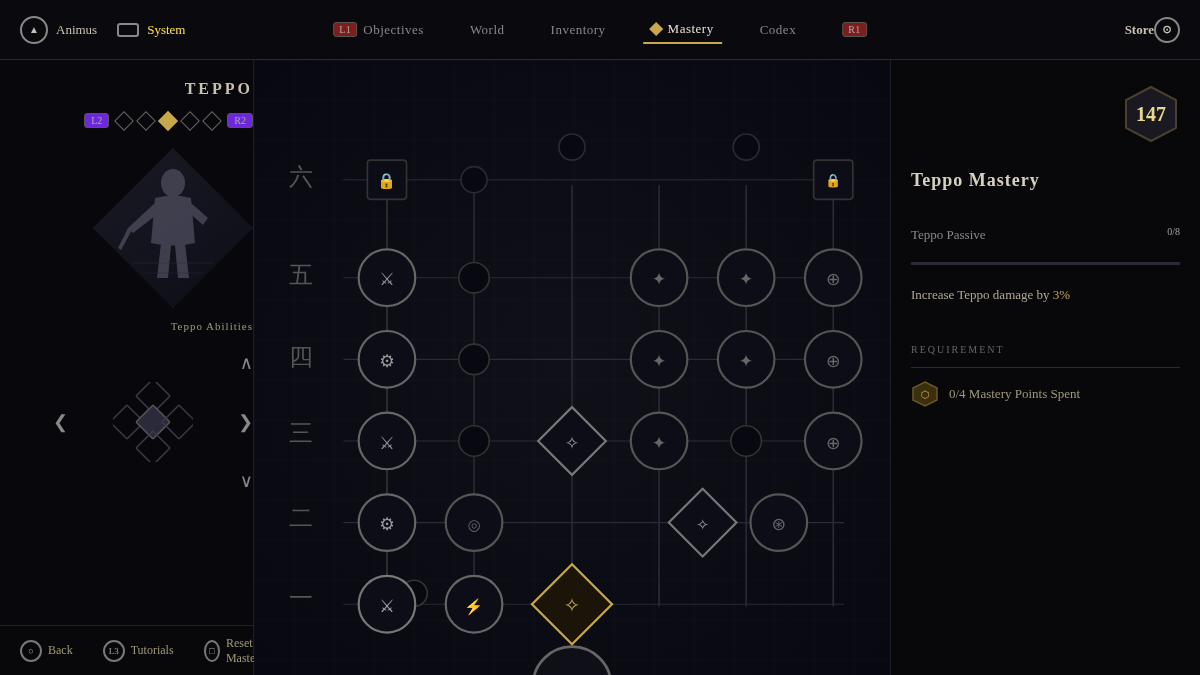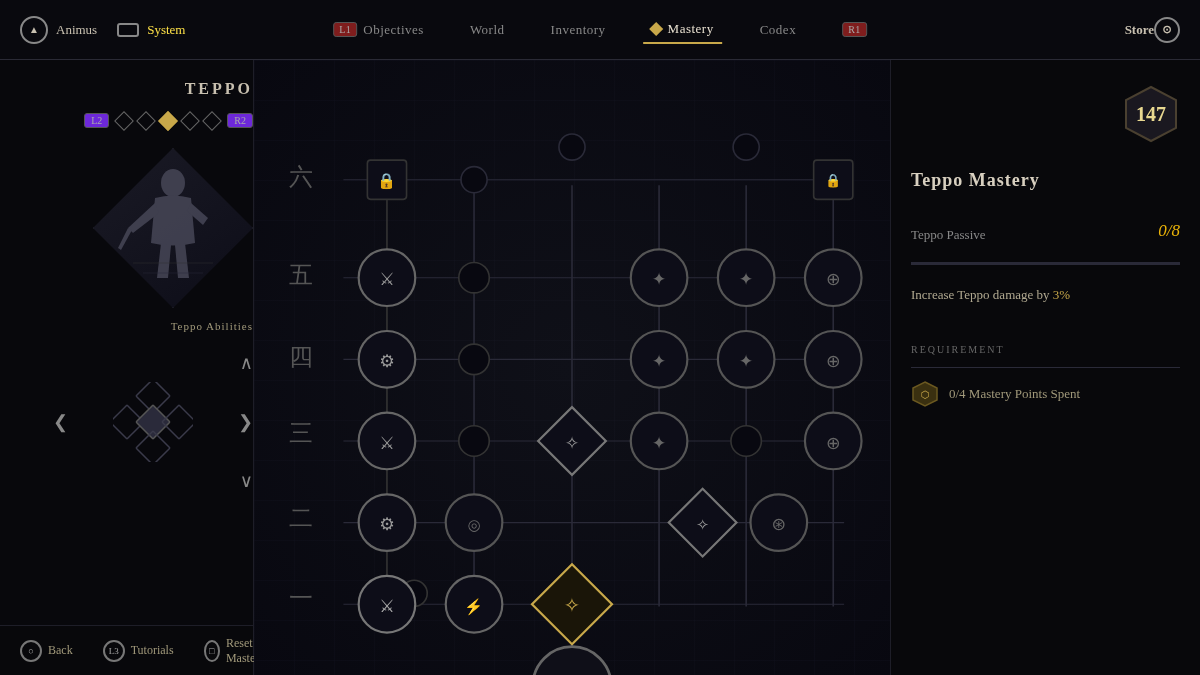--- a/index.html
+++ b/index.html
@@ -258,24 +258,23 @@
       font-weight: bold;
       letter-spacing: 1px;
     }
     .mastery-subtitle {
       font-size: 13px;
       color: #888;
       margin-bottom: 4px;
       margin-top: 12px;
     }
     .mastery-progress-text {
-      font-size: 17px;
-      color: #eab308;
+      font-size: 10px;
+      color: #a3a3a3;
       text-align: right;
-      font-style: italic;
     }
     .mastery-progress-row {
       display: flex;
       justify-content: space-between;
       align-items: center;
       margin-bottom: 15px;
     }
     .progress-bar {
       width: 100%;
       height: 3px;

